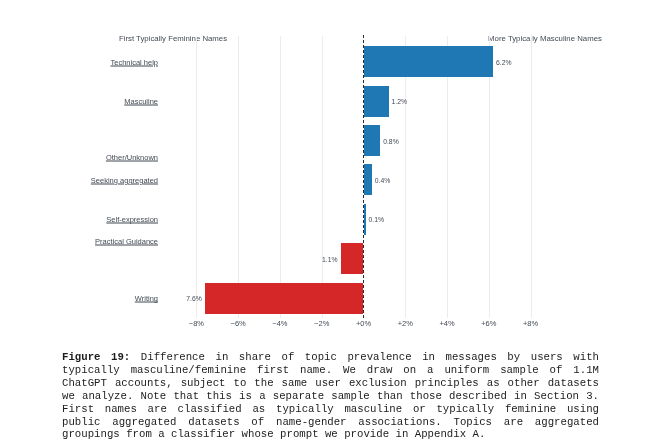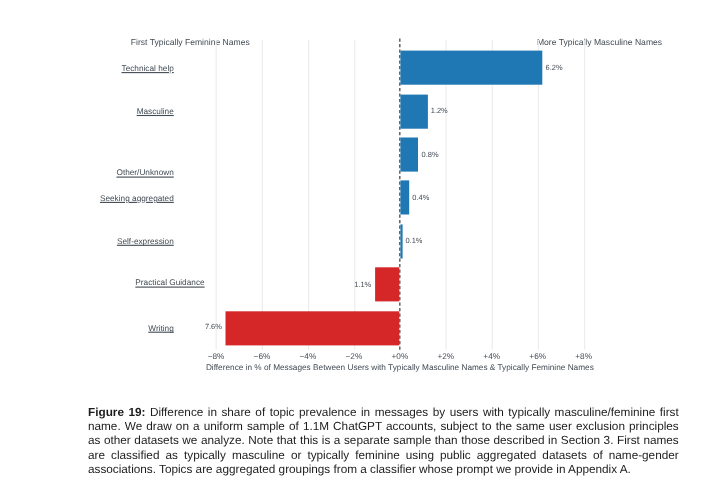--- a/index.html
+++ b/index.html
@@ -65,37 +65,36 @@
     top: 329px;
     transform: translateX(-50%);
     font-size: 7.5px;
     white-space: nowrap;
   }
   .caption {
     position: absolute;
     left: 62px;
     top: 351px;
     width: 537px;
-    margin: 18px;
-    font-family: Liberation Sans, sans-serif;
+    margin: 0;
+    font-family: Liberation Mono, monospace;
     font-size: 10.7px;
     line-height: 12.9px;
     color: #1c1c1c;
     text-align: justify;
   }
   .caption b { font-weight: bold; }
 </style>
 </head>
 <body>
 
 <div class="page">
   <div class="chart" id="chart" style="color: rgb(66, 75, 84);">
     <div class="annot" id="annot-left" style="left: 173px;">First Typically Feminine Names</div>
     <div class="annot" id="annot-right" style="left: 545px;">More Typically Masculine Names</div>
-    <div class="axis-title" id="axis-title" style="left: 363.5px;">Difference in % of Messages Between Users with Typically Masculine Names &amp; Typically Feminine Names</div>
   <div class="gridline" style="left: 196.399px; top: 36px; height: 282px; background: rgb(236, 236, 236);"></div>
       <div class="gridline" style="left: 238.175px; top: 36px; height: 282px; background: rgb(236, 236, 236);"></div>
       <div class="gridline" style="left: 279.95px; top: 36px; height: 282px; background: rgb(236, 236, 236);"></div>
       <div class="gridline" style="left: 321.725px; top: 36px; height: 282px; background: rgb(236, 236, 236);"></div>
       <div class="gridline" style="left: 405.275px; top: 36px; height: 282px; background: rgb(236, 236, 236);"></div>
       <div class="gridline" style="left: 447.05px; top: 36px; height: 282px; background: rgb(236, 236, 236);"></div>
       <div class="gridline" style="left: 488.825px; top: 36px; height: 282px; background: rgb(236, 236, 236);"></div>
       <div class="gridline" style="left: 530.601px; top: 36px; height: 282px; background: rgb(236, 236, 236);"></div>
       <div class="zeroline" style="left: 363px; top: 35px; height: 283px; border-left-color: rgb(42, 42, 42);"></div>
       <div class="bar" style="left: 363.5px; top: 46.2px; width: 129.503px; height: 31px; background: rgb(31, 119, 180);"></div>
@@ -107,21 +106,21 @@
       <div class="bar" style="left: 363.5px; top: 125px; width: 16.7101px; height: 31px; background: rgb(31, 119, 180);"></div>
       <div class="cat-label" style="left: 158px; top: 140.5px; margin-top: 16px;">Other/Unknown</div>
       <div class="val-label pos" style="top: 140.5px; left: 383.21px;">0.8%</div>
       <div class="bar" style="left: 363.5px; top: 164.4px; width: 8.35503px; height: 31px; background: rgb(31, 119, 180);"></div>
       <div class="cat-label" style="left: 158px; top: 179.9px;">Seeking aggregated</div>
       <div class="val-label pos" style="top: 179.9px; left: 374.855px;">0.4%</div>
       <div class="bar" style="left: 363.5px; top: 203.8px; width: 2.08876px; height: 31px; background: rgb(31, 119, 180);"></div>
       <div class="cat-label" style="left: 158px; top: 219.3px;">Self-expression</div>
       <div class="val-label pos" style="top: 219.3px; left: 368.589px;">0.1%</div>
       <div class="bar" style="left: 340.524px; top: 243.2px; width: 22.9763px; height: 31px; background: rgb(214, 39, 40);"></div>
-      <div class="cat-label" style="left: 158px; top: 257px; margin-left: 28px;">Practical Guidance</div>
+      <div class="cat-label" style="left: 158px; top: 241px;">Practical Guidance</div>
       <div class="val-label neg" style="top: 258.7px; left: 337.524px;">1.1%</div>
       <div class="bar" style="left: 204.754px; top: 282.6px; width: 158.746px; height: 31px; background: rgb(214, 39, 40);"></div>
       <div class="cat-label" style="left: 158px; top: 298.1px;">Writing</div>
       <div class="val-label neg" style="top: 298.1px; left: 201.754px;">7.6%</div>
       <div class="tick-label" style="left: 196.399px; top: 318.5px;">−8%</div>
       <div class="tick-label" style="left: 238.175px; top: 318.5px;">−6%</div>
       <div class="tick-label" style="left: 279.95px; top: 318.5px;">−4%</div>
       <div class="tick-label" style="left: 321.725px; top: 318.5px;">−2%</div>
       <div class="tick-label" style="left: 363.5px; top: 318.5px;">+0%</div>
       <div class="tick-label" style="left: 405.275px; top: 318.5px;">+2%</div>

